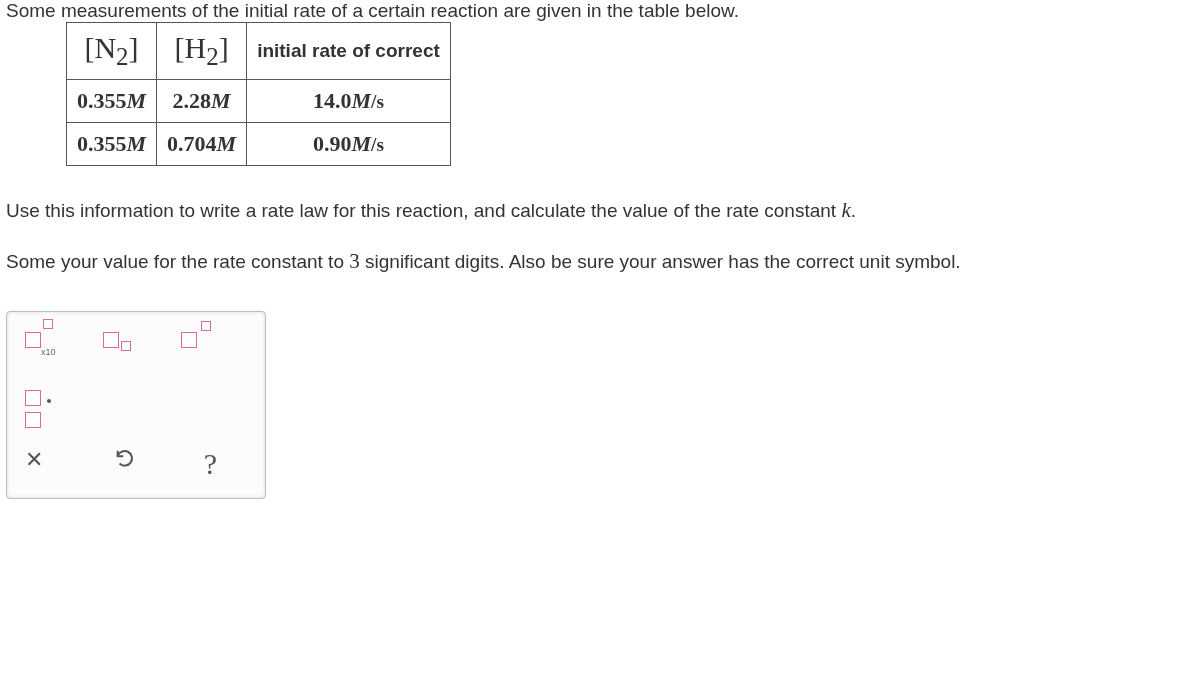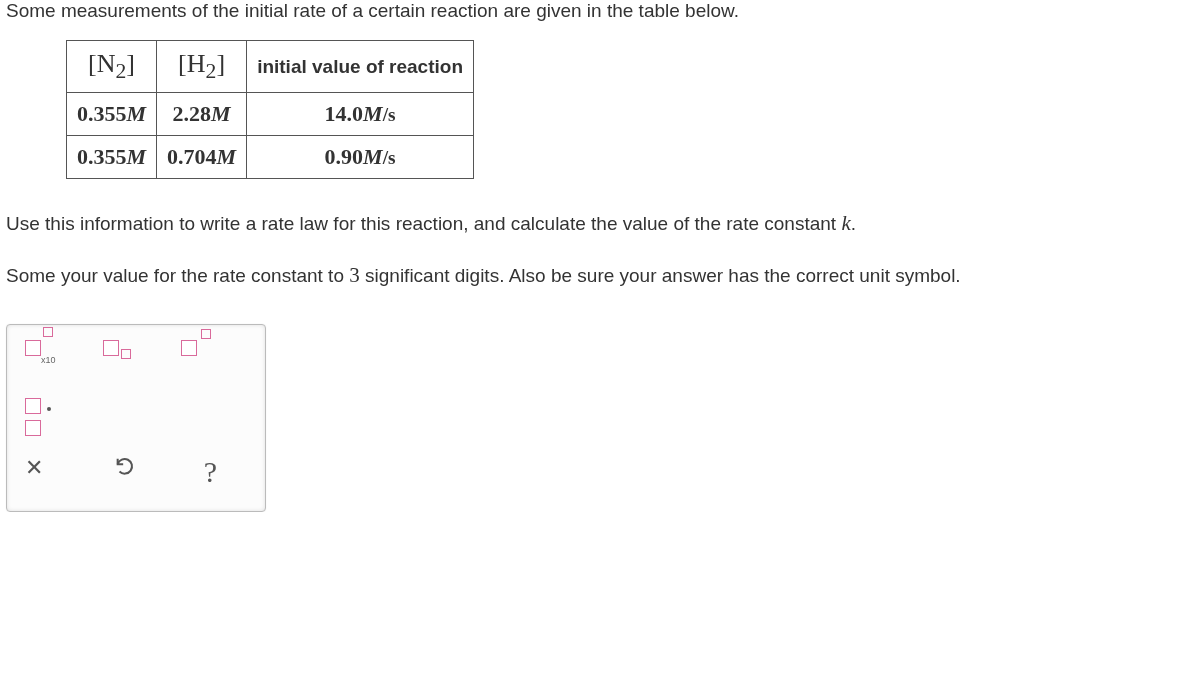--- a/index.html
+++ b/index.html
@@ -4,34 +4,34 @@
 <style>
   * { box-sizing: border-box; margin: 0; padding: 0; }
   body {
     font-family: Arial, Helvetica, sans-serif;
     font-size: 19px;
     color: #333;
     padding: 0 6px;
     width: 1200px;
     background: #fff;
   }
-  .intro { margin-bottom: 18px; }
+  .intro { }
   .data-table {
     border-collapse: collapse;
     margin-left: 60px;
     margin-bottom: 30px;
   }
   .data-table th, .data-table td {
     border: 1.5px solid #555;
     padding: 8px 10px;
     text-align: center;
     font-weight: bold;
   }
   .data-table th { font-weight: bold; }
-  .data-table th.chem { font-family: 'Times New Roman', serif; font-size: 26px; font-weight: normal; }
+  .data-table th.chem { font-family: 'Times New Roman', serif; font-size: 30px; font-weight: normal; }
   .serif { font-family: 'Times New Roman', serif; font-size: 22px; }
   .italM { font-style: italic; }
   .unitS { font-size: 0.88em; }
   .para { margin-bottom: 22px; line-height: 1.4; margin-top: 11px; }
   .mathk { font-family: 'Times New Roman', serif; font-style: italic; font-size: 21px; }
   .digit3 { font-family: 'Times New Roman', serif; font-size: 21px; }
 
   .answer-wrap {
     display: flex;
     gap: 36px;
@@ -58,21 +58,21 @@
   .mathit { font-family: 'Times New Roman', serif; font-style: italic; }
 
   .tool-panel {
     border: 1px solid #bbb;
     border-radius: 4px;
     box-shadow: 0 0 4px rgba(0,0,0,0.12) inset, 0 0 2px rgba(0,0,0,0.05);
     padding: 14px 18px 12px 18px;
     background: #fcfcfc;
     width: 260px;
   }
-  .tool-row { display: flex; gap: 34px; align-items: flex-start; height: 44px; margin-bottom: 14px;}
+  .tool-row { display: flex; gap: 34px; align-items: center; height: 44px; margin-bottom: 14px;}
   .tool-row.action { gap: 46px; margin-top: 10px; margin-bottom:0; }
 
   .smallsq {
     display:inline-block; width:16px; height:16px;
     border:1.5px solid #d96a9b; background:#fff;
   }
   .tinysq { width:10px; height:10px; border:1.5px solid #d96a9b; display:inline-block; }
   .tool-btn { position:relative; width:44px; height:34px; cursor:pointer; }
   .sci-base { position:relative; display:inline-block; }
   .sci-base .sup { position:absolute; top:-12px; left:18px; }
@@ -92,21 +92,21 @@
 
 <table class="data-table">
   <tbody>
       <tr>
     <th class="chem">
       [<span>N</span><sub>2</sub>]
     </th>
     <th class="chem">
       [<span>H</span><sub>2</sub>]
     </th>
-    <th>initial value of reaction</th>
+    <th>initial rate of correct</th>
   </tr>
   <tr>
     <td class="serif"><span>0.355</span><span class="italM">M</span></td>
     <td class="serif"><span>2.28</span><span class="italM">M</span></td>
     <td class="serif"><span>14.0</span><span class="italM">M</span><span class="unitS">/s</span></td>
   </tr>
   <tr>
     <td class="serif"><span>0.355</span><span class="italM">M</span></td>
     <td class="serif"><span>0.704</span><span class="italM">M</span></td>
     <td class="serif"><span>0.90</span><span class="italM">M</span><span class="unitS">/s</span></td>

